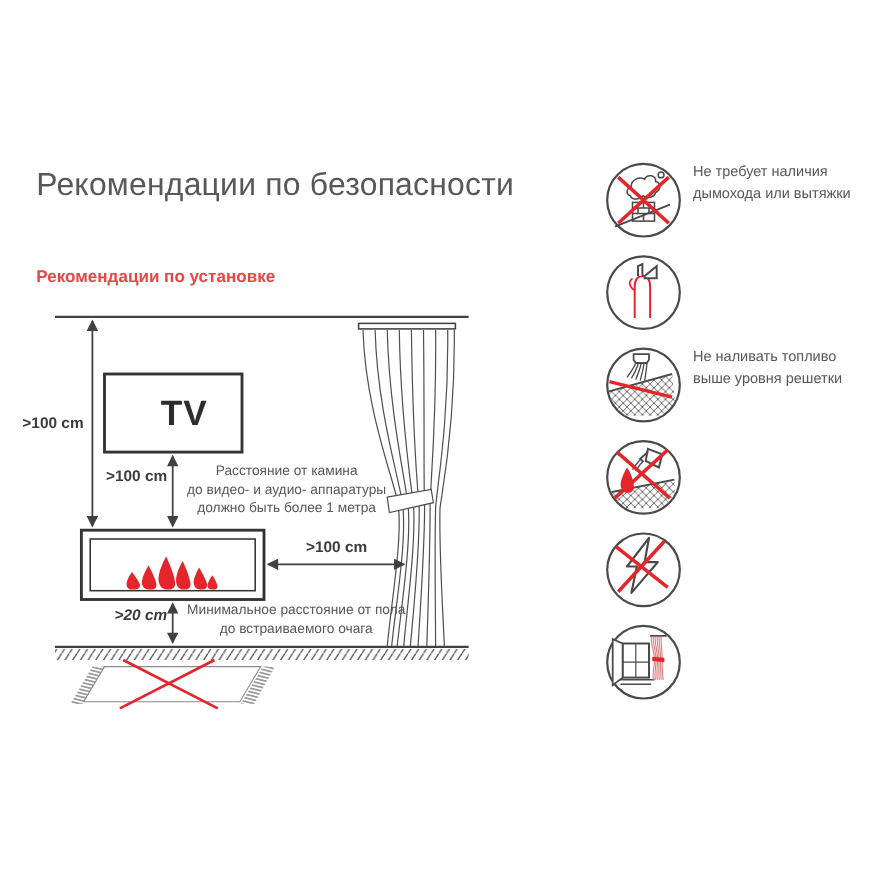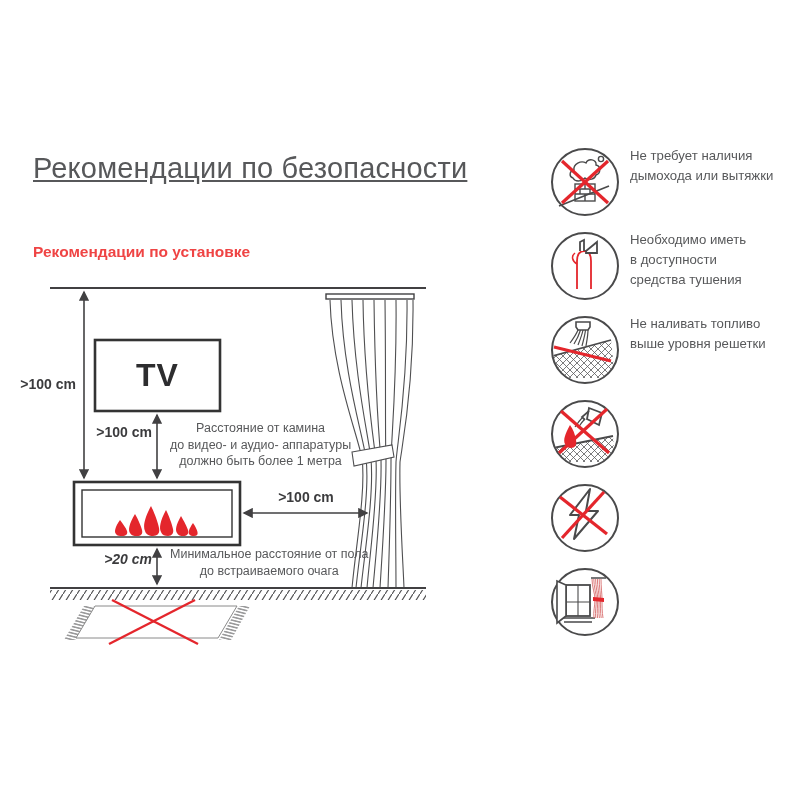--- a/index.html
+++ b/index.html
@@ -1,35 +1,35 @@
 <!DOCTYPE html>
 <html><head>
 <meta charset="utf-8">
 <style>
   html,body{margin:0;padding:0;}
   body{
     width:800px;height:800px;background:#ffffff;position:relative;overflow:hidden;
     font-family:"Liberation Sans", sans-serif;
   }
   .abs{position:absolute;}
-  #title{left:33px;top:152px;font-size:29px;color:#57585a;letter-spacing:.2px;text-decoration:underline;}
+  #title{left:33px;top:152px;font-size:29px;color:#57585a;letter-spacing:.2px;}
   #subtitle{left:33px;top:243px;font-size:15.5px;font-weight:700;color:#ef4444;}
   #diagram-svg{left:0;top:268px;}
   .dim{font-size:14px;font-weight:700;color:#3b3b3d;}
   .dim.r{text-align:right;}
   .dim.c{text-align:center;}
   #dim-ceiling{left:18px;top:376px;width:58px;}
   #dim-tv{left:94px;top:424px;width:58px;}
   #dim-curtain{left:260px;top:489px;width:92px;}
   #dim-floor{left:94px;top:551px;width:58px;font-style:italic;}
   .note{font-size:12.5px;line-height:1.32;color:#57585a;white-space:pre-line;text-align:center;}
   #note-tv{left:170px;top:420px;}
   #note-floor{left:170px;top:546px;}
   #tv-label{left:95px;top:340px;width:125px;height:71px;display:flex;align-items:center;justify-content:center;
-    font-size:32px;font-weight:700;color:#2d2d2f;letter-spacing:1px;}
+    font-size:32px;font-weight:700;color:#2d2d2f;letter-spacing:1px;padding-left:10px;}
   #safety-list{left:549px;top:146px;width:245px;}
   .srow{display:flex;align-items:flex-start;height:84px;}
   .srow svg{flex:0 0 72px;}
   .stext{margin-left:9px;font-size:13.2px;line-height:1.5;color:#57585a;white-space:pre-line;width:175px;}
 </style>
 </head>
 <body>
 
 <div class="abs" id="title">Рекомендации по безопасности</div>
 <div class="abs" id="subtitle">Рекомендации по установке</div>
@@ -132,23 +132,20 @@
   </div>
 
   <div class="srow">
     <svg width="72" height="72" viewBox="0 0 72 72">
       <circle cx="36" cy="36" r="33" fill="#fff" stroke="#4a4a4b" stroke-width="2"></circle>
       <path d="M28,59 L28,31 C28,24 31,21 35,21 C39,21 42,24 42,31 L42,59" fill="#ffffff" stroke="#e4262c" stroke-width="1.8"></path>
       <path d="M28,34 C23,31 22,26 26,23" fill="none" stroke="#e4262c" stroke-width="1.5"></path>
       <path d="M31,21 L31,12 L35,10 L35,21" fill="#ffffff" stroke="#4a4a4b" stroke-width="1.8"></path>
       <path d="M37,21 L48,12 L48,23 L37,23 Z" fill="#ffffff" stroke="#4a4a4b" stroke-width="1.8"></path>
     </svg>
-    <div class="stext">Необходимо иметь
-в доступности
-средства тушения</div>
   </div>
 
   <div class="srow">
     <svg width="72" height="72" viewBox="0 0 72 72">
       <defs>
         <pattern id="xh3" width="7" height="7" patternUnits="userSpaceOnUse">
           <path d="M0,7 L7,0 M0,0 L7,7" stroke="#5a5a5c" stroke-width="0.8"></path>
         </pattern>
         <clipPath id="clip3">
             <circle cx="36" cy="36" r="32"></circle>

